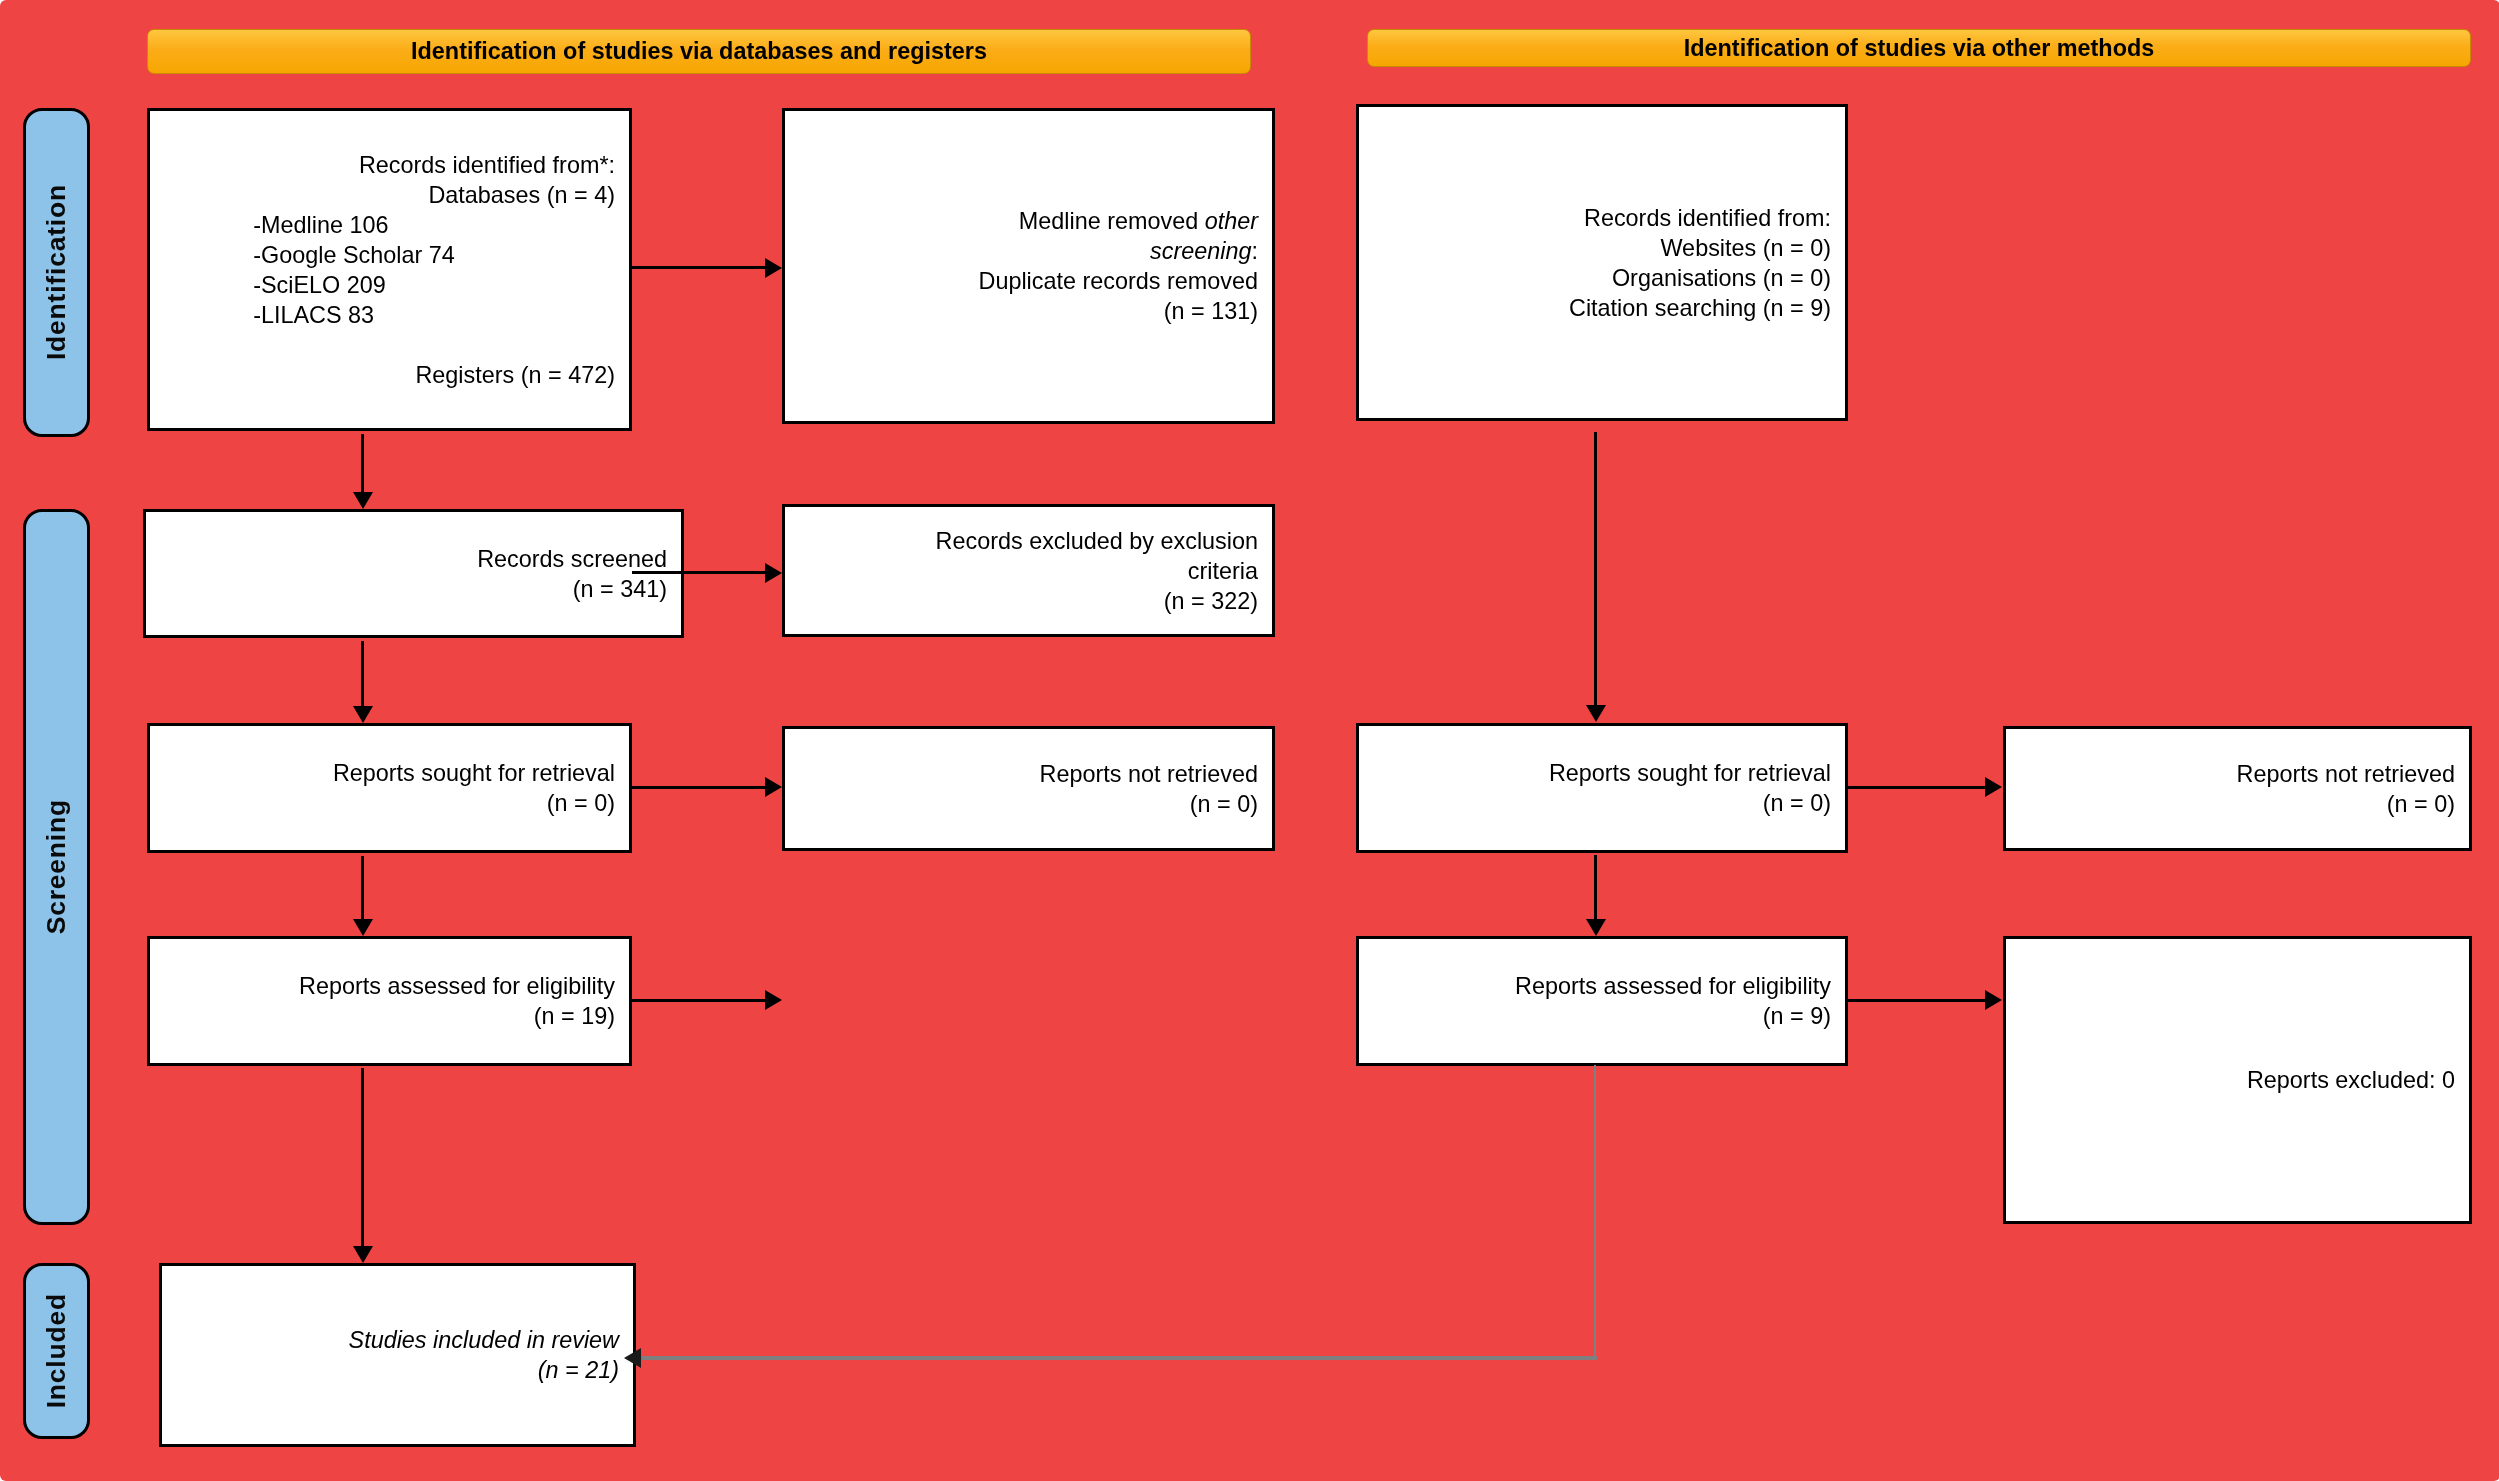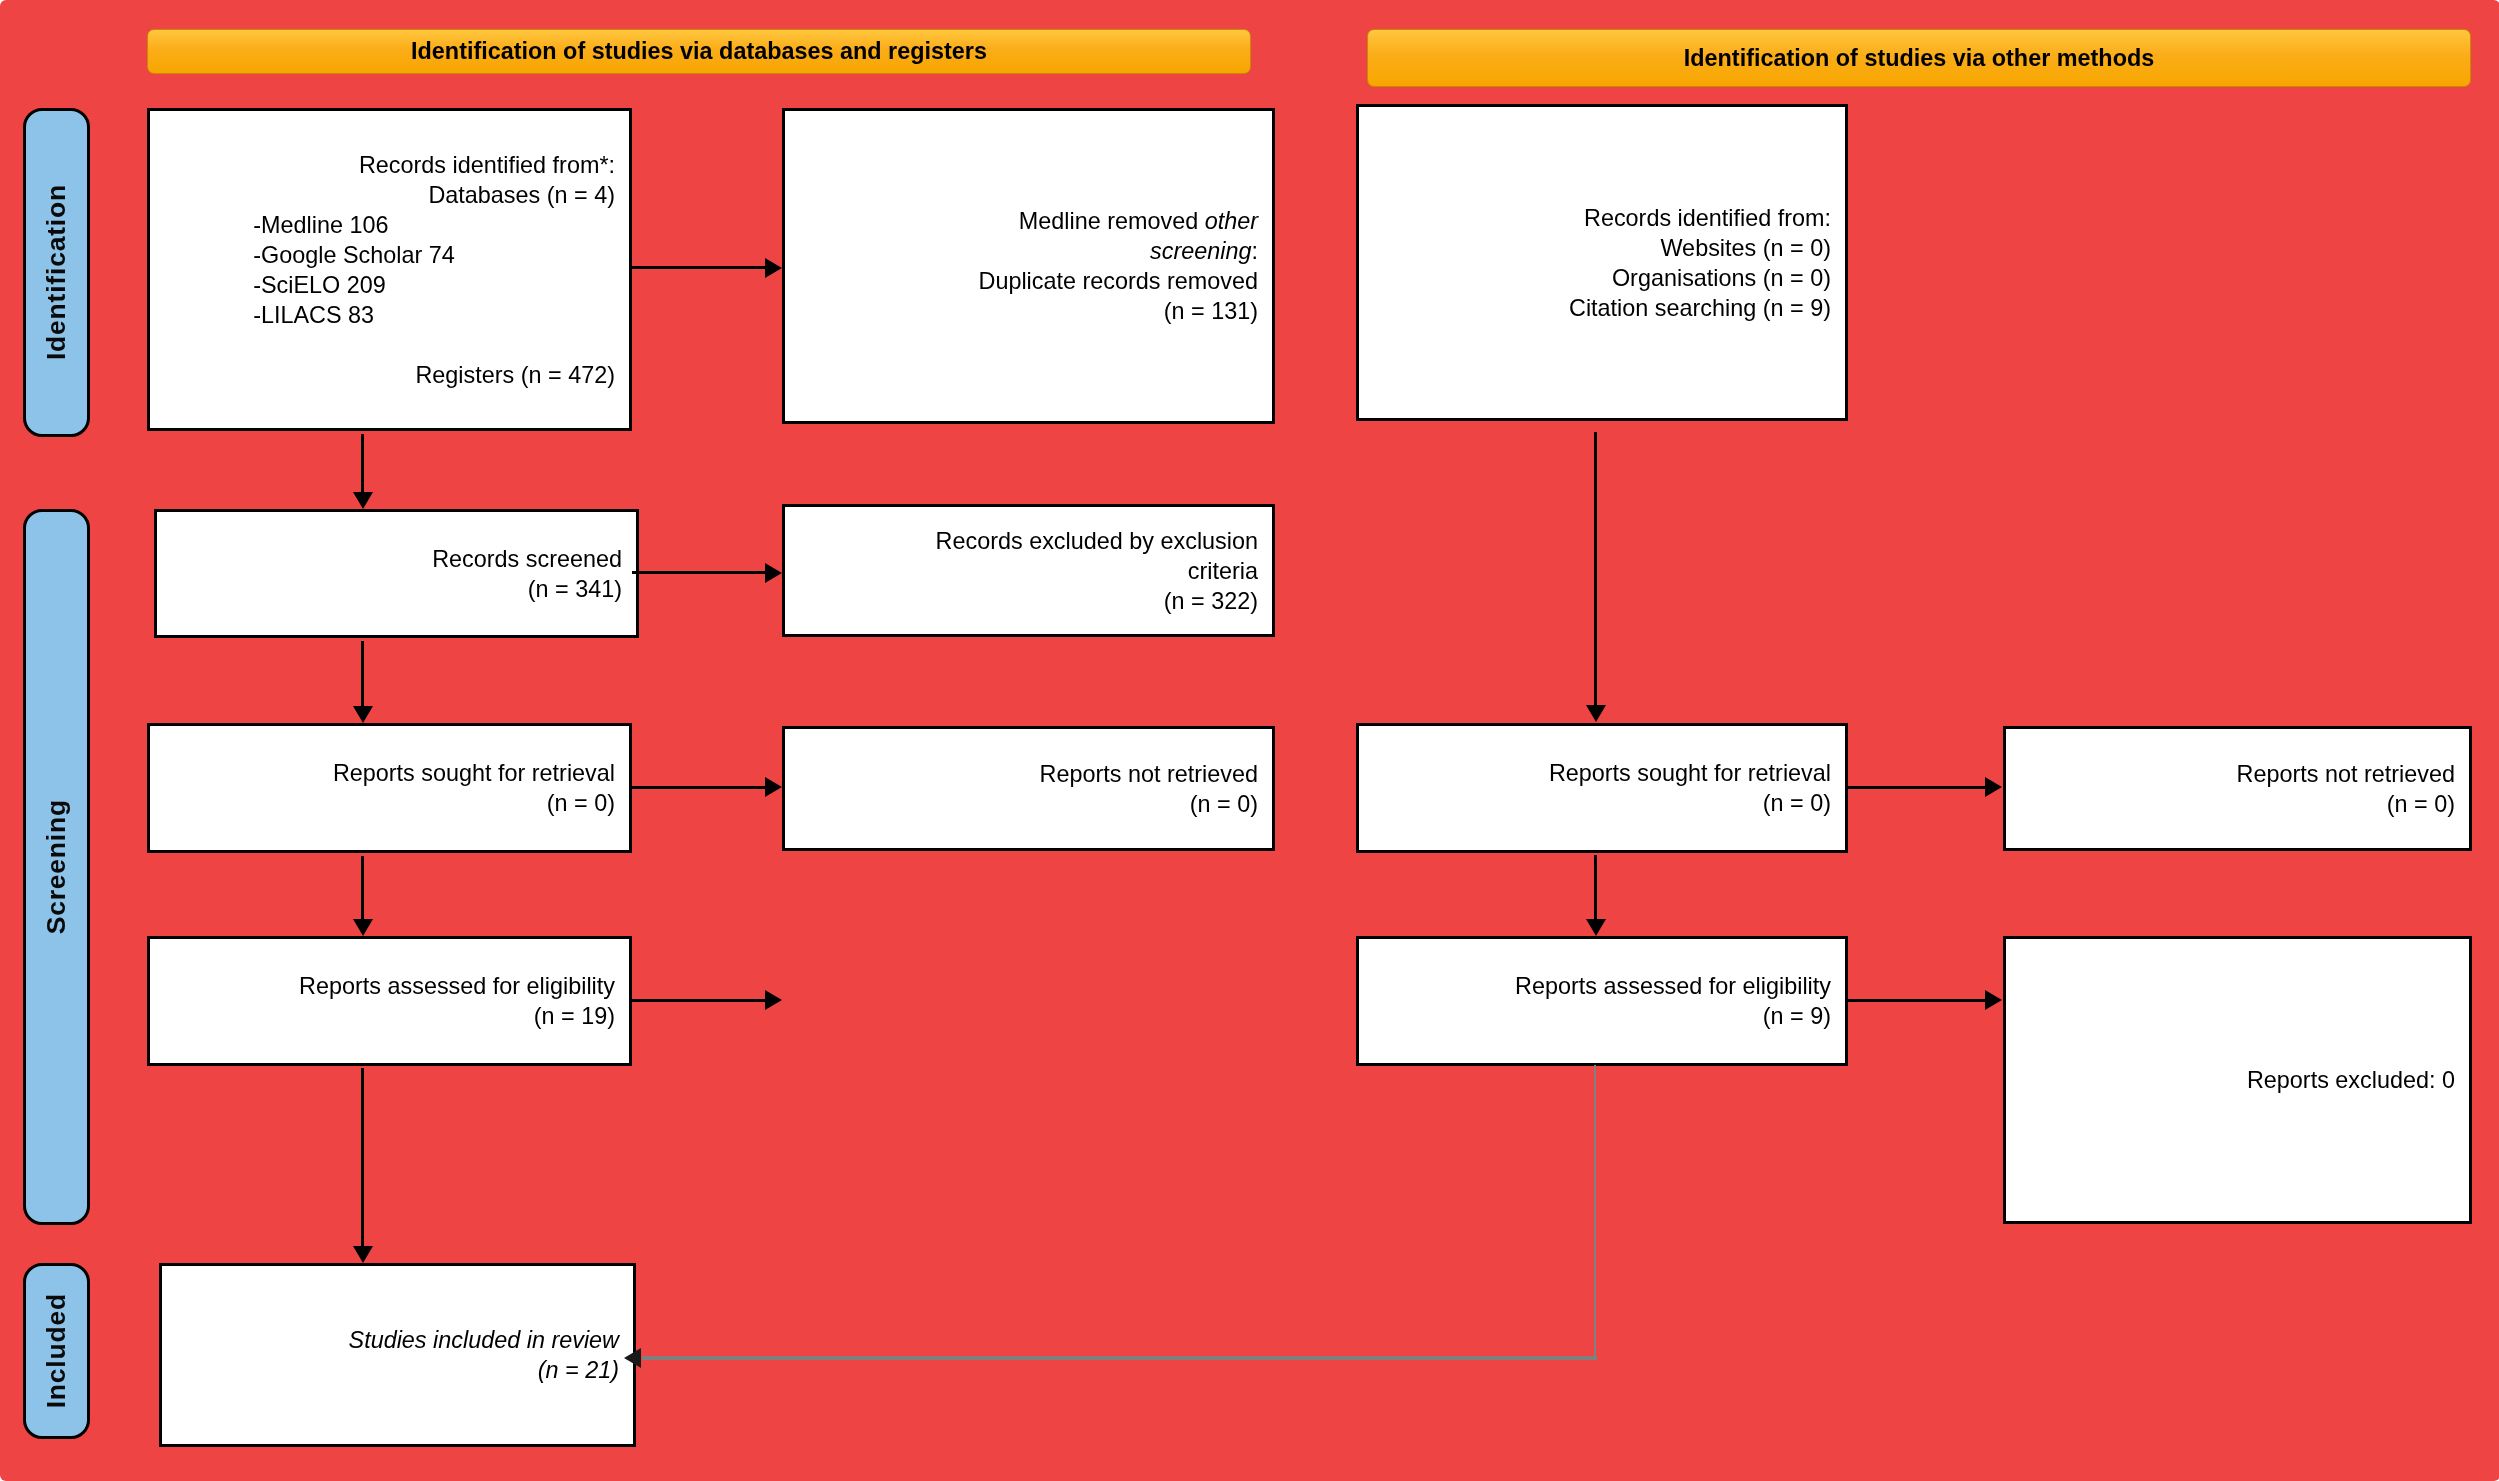--- a/index.html
+++ b/index.html
@@ -50,21 +50,21 @@
     border-right:17px solid #1a1a1a;}
 </style>
 </head>
 <body>
 
 <div class="canvas">
 
   <div class="banner" style="left:147px;top:29px;width:1104px;height:45px;">
     <span>Identification of studies via databases and registers</span>
   </div>
-  <div class="banner" style="left:1367px;top:29px;width:1104px;height:58px;">
+  <div class="banner" style="left:1367px;top:29px;width:1104px;height:38px;">
     <span>Identification of studies via other methods</span>
   </div>
 
   <div class="stage" style="left:22.6px;top:108px;width:67px;height:329px;">
     <span class="vtext">Identification</span>
   </div>
   <div class="stage" style="left:22.6px;top:509px;width:67px;height:716px;">
     <span class="vtext">Screening</span>
   </div>
   <div class="stage" style="left:22.6px;top:1263px;width:67px;height:176px;">
@@ -101,21 +101,21 @@
     <div class="ln ind">(n = 131)</div>
   </div>
 
   <div class="box" style="left:1356px;top:104px;width:492px;height:317px;">
     <div class="ln">Records identified from:</div>
     <div class="ln ind">Websites (n = 0)</div>
     <div class="ln ind">Organisations (n = 0)</div>
     <div class="ln ind">Citation searching (n = 9)</div>
   </div>
 
-  <div class="box" style="left:154px;top:509px;width:485px;height:129px;">
+  <div class="box" style="left:143px;top:509px;width:541px;height:129px;">
     <div class="ln">Records screened</div>
     <div class="ln">(n = 341)</div>
   </div>
 
   <div class="box" style="left:782px;top:504px;width:493px;height:133px;">
     <div class="ln">Records excluded by exclusion</div>
     <div class="ln">criteria</div>
     <div class="ln">(n = 322)</div>
   </div>
 

